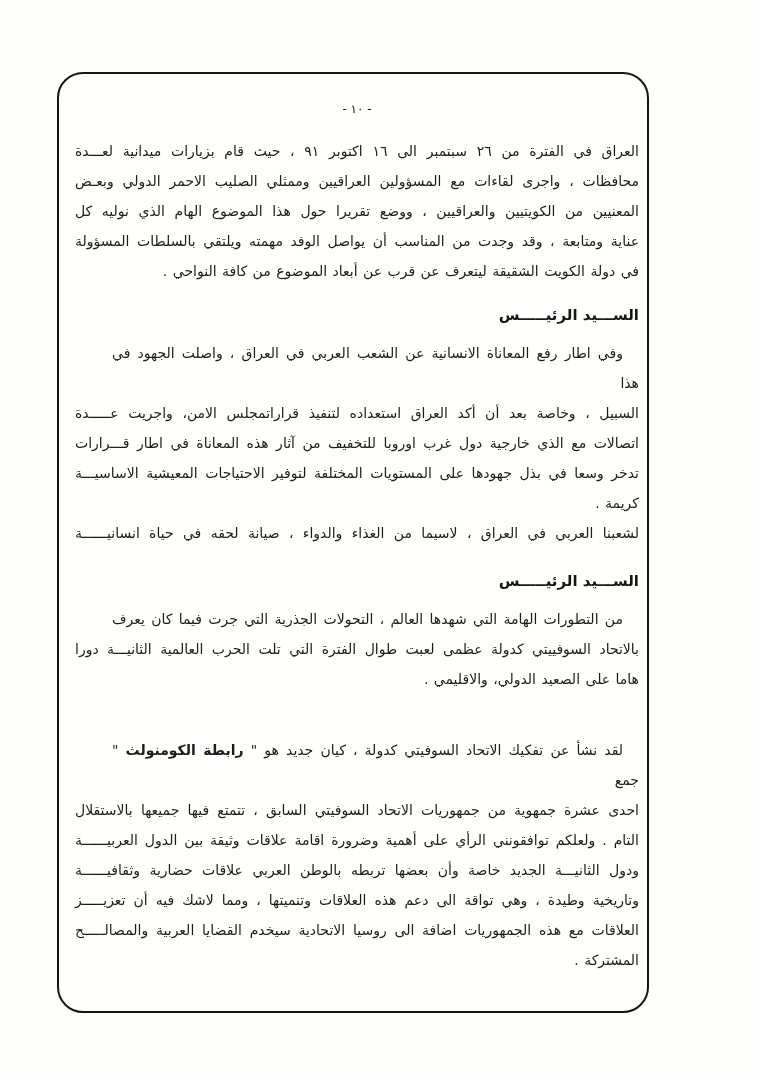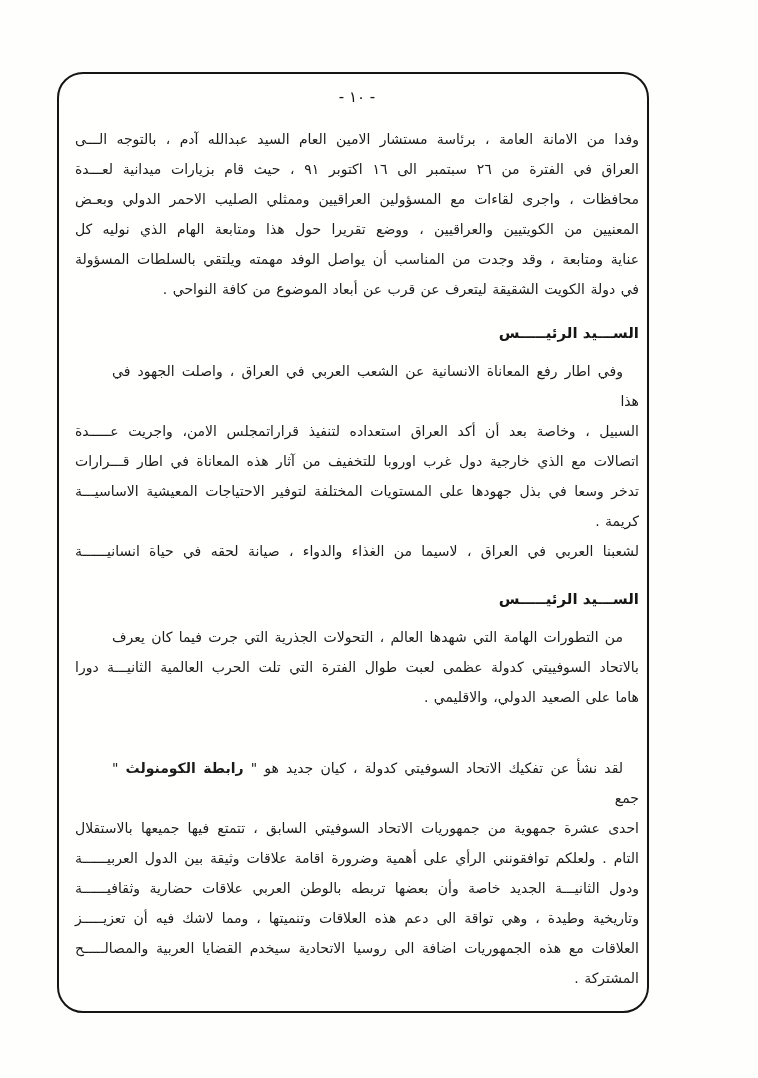--- a/index.html
+++ b/index.html
@@ -27,24 +27,24 @@
     background: #fffffe;
   }
   .content {
     position: absolute;
     top: 0; left: 0; right: 0; bottom: 0;
     padding: 0 8px 0 16px; 
     direction: rtl;
     color: #1b1b1b;
   }
   .pagenum {
-    margin-top: 14px;
+    margin-top: 26px;
     line-height: 18px;
     text-align: center;
-    font-size: 15px;
+    font-size: 12px;
     letter-spacing: 3px;
     color: #141414;
   }
   .para { margin: 0; }
   .line {
     font-size: 14px;
     line-height: 30px;
     text-align: justify;
     text-align-last: justify;
     word-spacing: 1px;
@@ -69,24 +69,23 @@
 </head>
 <body>
 
 <div class="canvas">
   <div class="frame">
     <div class="content">
 
       <div class="pagenum">- ١٠ -</div>
 
       <div class="para p1">
-        <div class="line">وفدا من الامانة العامة ، برئاسة مستشار الامين العام السيد عبدالله آدم ، بالتوجه الـــى</div>
         <div class="line">العراق في الفترة من ٢٦ سبتمبر الى ١٦ اكتوبر ٩١ ، حيث قام بزيارات ميدانية لعـــدة</div>
         <div class="line">محافظات ، واجرى لقاءات مع المسؤولين العراقيين وممثلي الصليب الاحمر الدولي وبعـض</div>
-        <div class="line">المعنيين من الكويتيين والعراقيين ، ووضع تقريرا حول هذا ومتابعة الهام الذي نوليه كل</div>
+        <div class="line">المعنيين من الكويتيين والعراقيين ، ووضع تقريرا حول هذا الموضوع الهام الذي نوليه كل</div>
         <div class="line">عناية ومتابعة ، وقد وجدت من المناسب أن يواصل الوفد مهمته ويلتقي بالسلطات المسؤولة</div>
         <div class="line short">في دولة الكويت الشقيقة ليتعرف عن قرب عن أبعاد الموضوع من كافة النواحي .</div>
       </div>
 
       <div class="heading h1">الســـيد الرئيـــــس</div>
 
       <div class="para p2">
         <div class="line indent">وفي اطار رفع المعاناة الانسانية عن الشعب العربي في العراق ، واصلت الجهود في هذا</div>
         <div class="line">السبيل ، وخاصة بعد أن أكد العراق استعداده لتنفيذ قراراتمجلس الامن، واجريت عـــــدة</div>
         <div class="line">اتصالات مع الذي خارجية دول غرب اوروبا للتخفيف من آثار هذه المعاناة في اطار قـــرارات</div>

